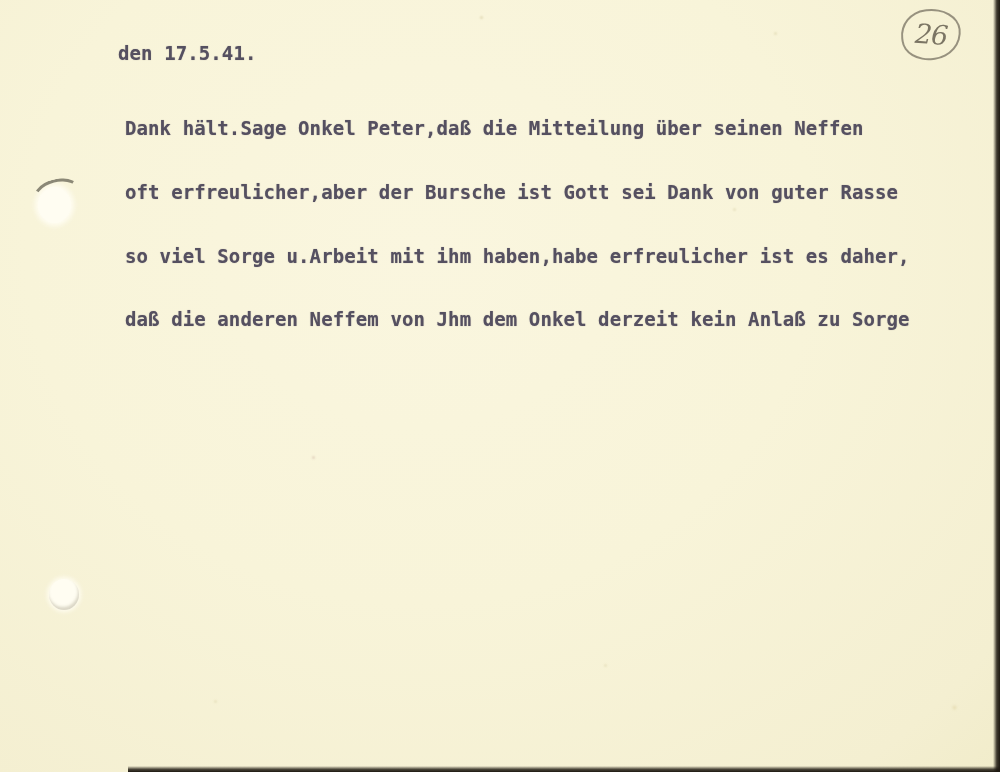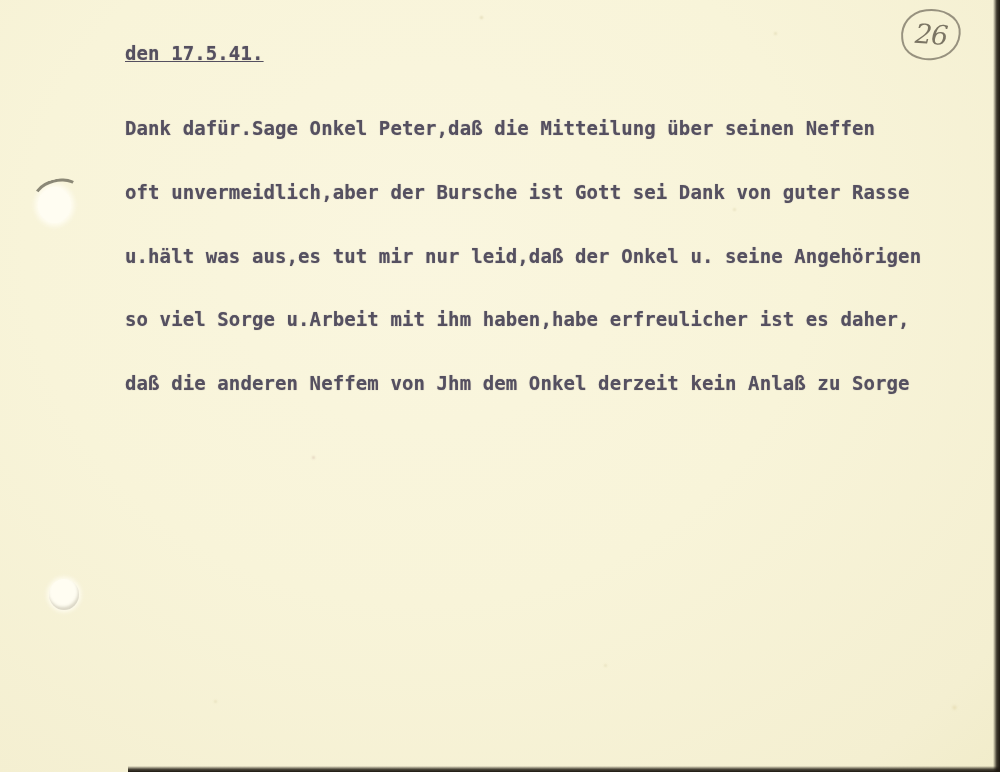--- a/index.html
+++ b/index.html
@@ -32,23 +32,22 @@
   .type {
     color: #555060;
     font-weight: bold;
     font-size: 19px;
     letter-spacing: 0.1px;
     text-shadow: 0 0 1px rgba(80,74,96,0.50);
     white-space: pre;
   }
 
   .date-line {
-    position: absolute; left: 125px; top: 42px;
+    position: absolute; left: 118px; top: 42px;
     line-height: 22px;
-    text-decoration: underline;
   }
 
   .body-block {
     position: absolute; left: 125px; top: 76px;
     line-height: 21.2px;
   }
 
   
   .hole {
     position: absolute; border-radius: 50%;
@@ -109,23 +108,22 @@
   <div class="hole hole-top"></div>
   <div class="hole hole-bottom"></div>
 
   <div class="page-num-circle">
     <span class="page-num">26</span>
   </div>
 
   <div class="type date-line">den 17.5.41.</div>
 
   <div class="type body-block">
-    <div class="typeline">Dank dafür.Sage Onkel Peter,daß die Mitteilung über seinen Neffen</div>
-    <div class="typeline">oft unvermeidlich,aber der Bursche ist Gott sei Dank von guter Rasse</div>
-    <div class="typeline">u.hält was aus,es tut mir nur leid,daß der Onkel u. seine Angehörigen</div>
+    <div class="typeline">Dank hält.Sage Onkel Peter,daß die Mitteilung über seinen Neffen</div>
+    <div class="typeline">oft erfreulicher,aber der Bursche ist Gott sei Dank von guter Rasse</div>
     <div class="typeline">so viel Sorge u.Arbeit mit ihm haben,habe erfreulicher ist es daher,</div>
     <div class="typeline">daß die anderen Neffem von Jhm dem Onkel derzeit kein Anlaß zu Sorge</div>
     
     
     
     
     
     
     
     

